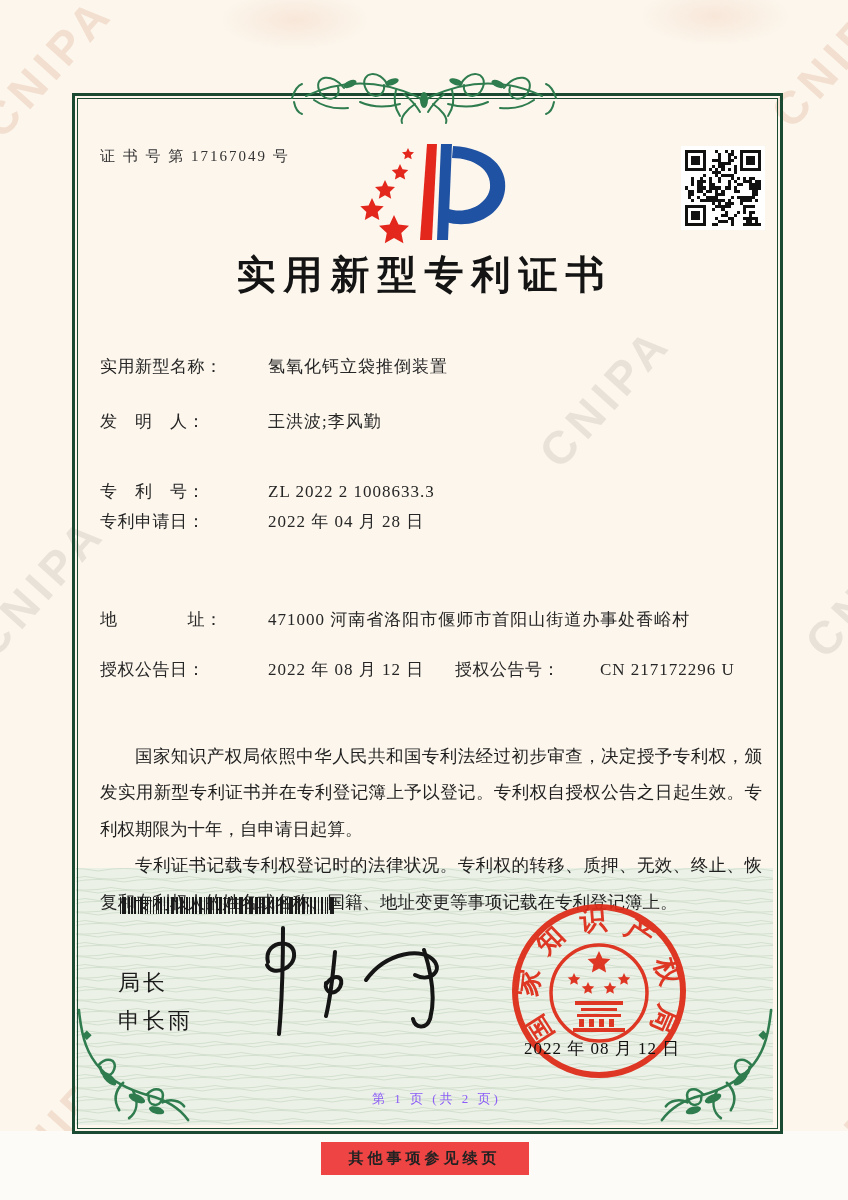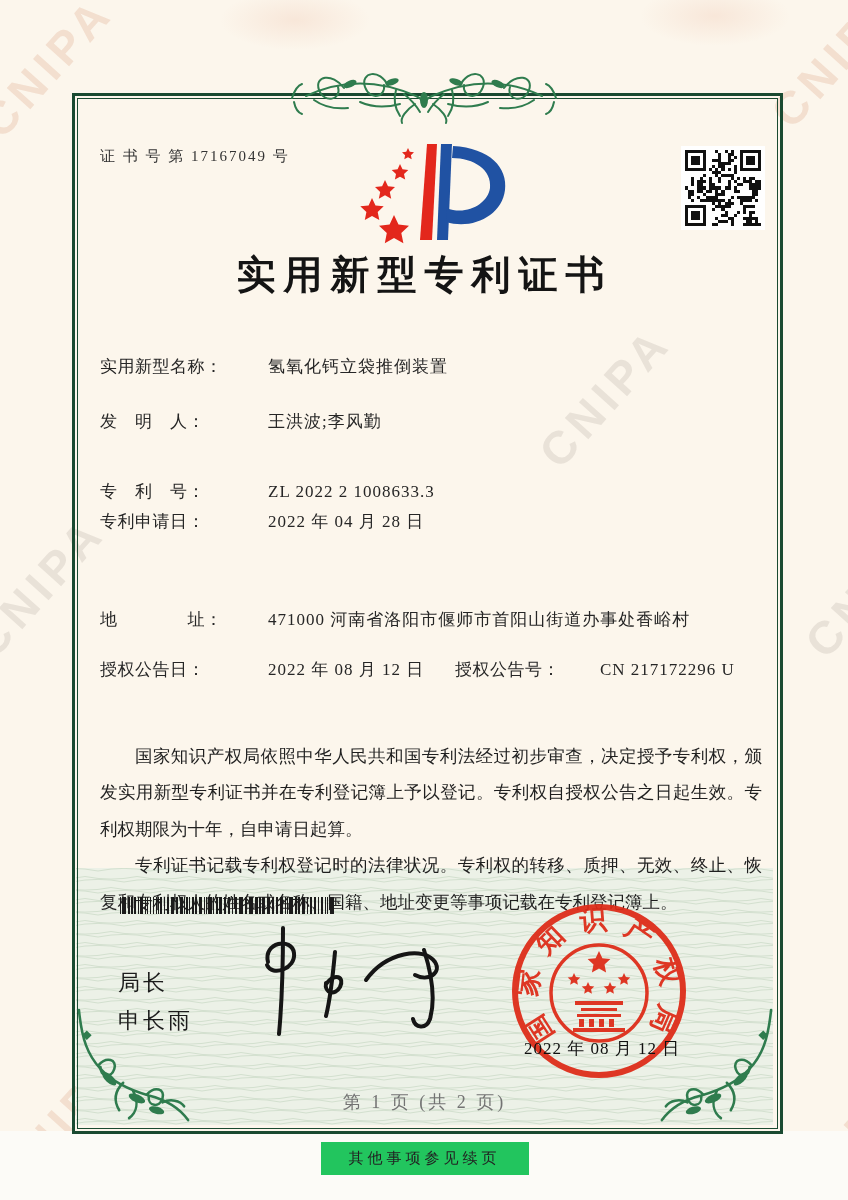--- a/index.html
+++ b/index.html
@@ -32,24 +32,24 @@
   .fpair2{position:absolute;left:355px;top:0;}
   .body-text{position:absolute;left:100px;top:694px;width:662px;font-size:17.5px;line-height:2.08;
              text-align:justify;color:#1f1f1f;z-index:4;margin-top:44px;}
   .body-text p{margin:0;text-indent:2em;}
   .barcode{position:absolute;left:120px;top:897px;z-index:4;}
   .signer{position:absolute;left:118px;z-index:4;font-size:22px;letter-spacing:3px;color:#1c1c1c;}
   .signature{position:absolute;left:238px;top:922px;z-index:4;}
   .seal{position:absolute;left:489px;top:881px;width:220px;height:220px;z-index:5;opacity:0.93;}
   .seal-date{position:absolute;left:512px;top:1037px;width:180px;text-align:center;font-size:17px;
              letter-spacing:1px;color:#101010;z-index:6;}
-  .page-info{position:absolute;left:72px;top:1090px;width:705px;text-align:center;font-size:18px;
-             letter-spacing:3px;color:#737373;z-index:4;}
+  .page-info{position:absolute;left:72px;top:1090px;width:705px;text-align:center;font-size:13px;
+             letter-spacing:3px;color:#8b5cf6;z-index:4;padding-left:12px;}
   .cont-note{position:absolute;left:72px;top:1142px;width:705px;text-align:center;z-index:4;}
-  .cont-note span{display:inline-block;background:#22c55e;padding:7px 28px;font-size:15px;letter-spacing:4px;color:#222;}
+  .cont-note span{display:inline-block;background:#ef4444;padding:7px 28px;font-size:15px;letter-spacing:4px;color:#222;font-weight:bold;}
   .blob{position:absolute;width:150px;height:60px;border-radius:50%;
         background:radial-gradient(closest-side,rgba(235,185,160,0.25),rgba(235,185,160,0));z-index:0;}
 </style>
 </head>
 <body>
 
 <div class="page">
 
   <div class="wm pink" style="left:-38px;top:40px">CNIPA</div>
   <div class="wm pink" style="left:752px;top:30px">CNIPA</div>

